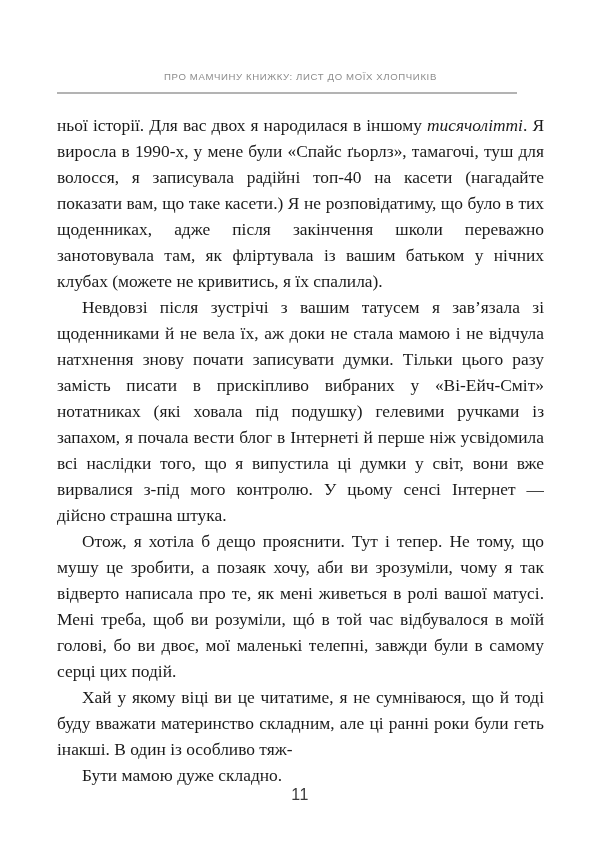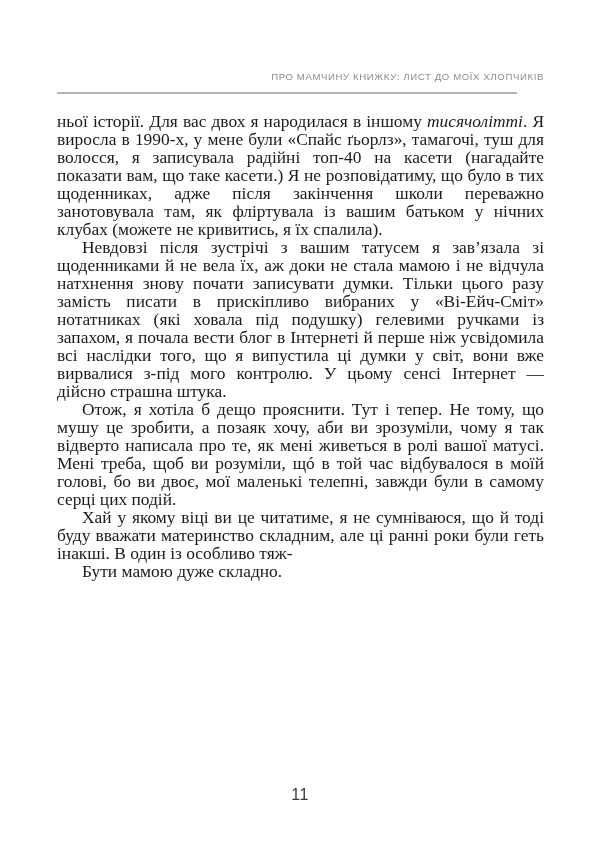--- a/index.html
+++ b/index.html
@@ -26,21 +26,21 @@
     height: 866px;
     background: #ffffff;
   }
 
   
   .running-head {
     position: absolute;
     left: 57px;
     top: 70px;
     width: 487px;
-    text-align: right;
+    text-align: center;
     font-family: "Liberation Sans", "DejaVu Sans", sans-serif;
     font-size: 9.6px;
     letter-spacing: 0.62px;
     color: #8c8c8c;
     white-space: nowrap;
     line-height: 14px;
   }
 
   .head-rule {
     position: absolute;
@@ -51,21 +51,21 @@
     background: #b3b3b3;
   }
 
   
   .text-block {
     position: absolute;
     left: 57px;
     top: 112px;
     width: 487px;
     font-size: 17.4px;
-    line-height: 18px;
+    line-height: 26px;
     text-align: justify;
     text-justify: inter-word;
     hyphens: manual;
   }
 
   .text-block p {
     margin: 0;
     text-indent: 25px;
     text-align: justify;
   }

